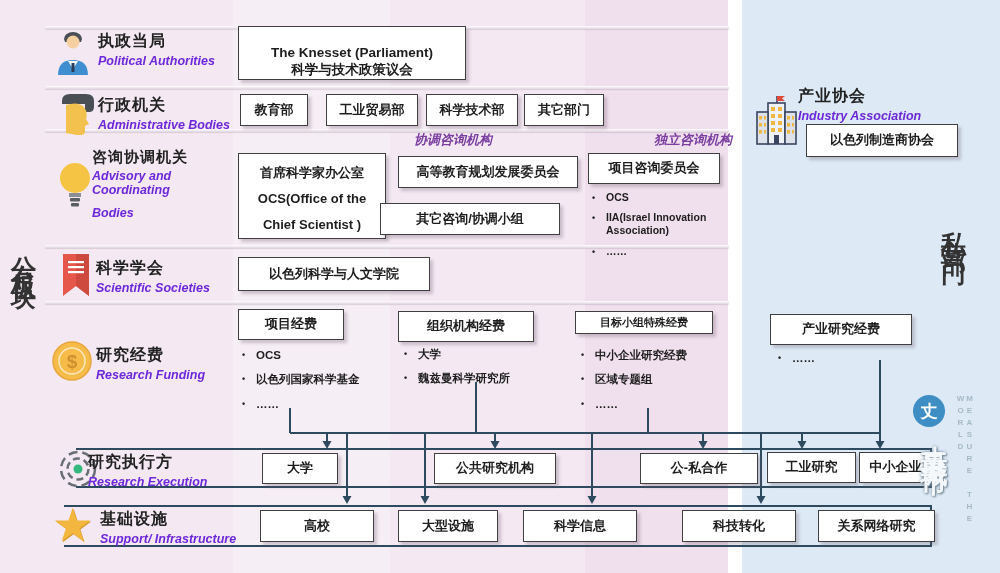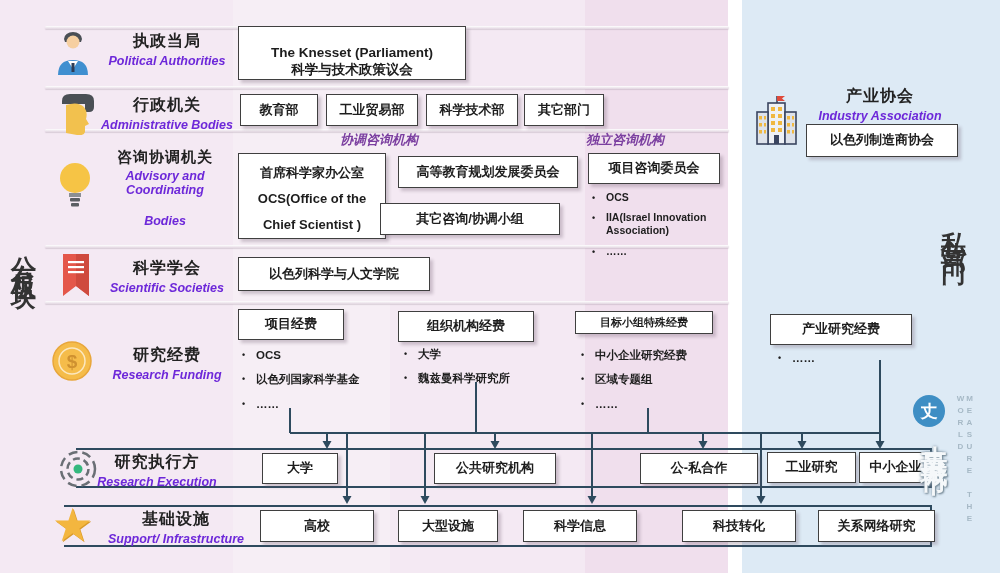--- a/index.html
+++ b/index.html
@@ -13,24 +13,24 @@
   .bg-divider{left:728px;top:0;width:14px;height:573px;background:#ffffff;}
   .bg-right{left:742px;top:0;width:258px;height:573px;background:#ddeaf5;}
   
   .sep{left:45px;width:684px;height:3px;background:linear-gradient(#ffffff,#e2d6e1);border-radius:2px;box-shadow:0 1px 1px rgba(140,120,140,.25);}
   
   .wbox{background:#ffffff;border:1.5px solid #3f3f3f;box-shadow:3px 3px 3px rgba(110,90,110,.30);
         display:flex;align-items:center;justify-content:center;text-align:center;
         font-weight:700;color:#1d1d1d;font-size:13px;line-height:1.25;box-sizing:border-box;}
   .wbox.multi{flex-direction:column;justify-content:flex-end;}
   
-  .rowlabel{text-align:center;color:#222;}
+  .rowlabel{color:#222;}
   .rowlabel .cn{font-size:16px;font-weight:700;letter-spacing:1px;}
   .rowlabel .en{font-size:12.5px;font-style:italic;font-weight:700;color:#6d28d9;line-height:1.15;margin-top:2px;}
-  .purple{color:#7b3fa0;font-weight:700;font-style:italic;font-size:13px;text-align:left;}
+  .purple{color:#7b3fa0;font-weight:700;font-style:italic;font-size:13px;text-align:right;}
   
   .bullets{font-size:11px;font-weight:700;color:#1d1d1d;}
   .bullets .bi{display:flex;margin-bottom:7px;line-height:1.25;}
   .bullets .dot{width:14px;flex:0 0 14px;font-size:9px;padding-top:2px;}
   
   .vside{writing-mode:vertical-rl;text-orientation:upright;font-size:25px;font-weight:700;color:#333;letter-spacing:9px;}
   
   .band{box-sizing:border-box;border-top:2px solid #2e4a5e;border-bottom:2px solid #2e4a5e;border-right:2px solid #2e4a5e;}
   
   .wm-cn{writing-mode:vertical-rl;text-orientation:upright;font-size:27px;font-weight:700;color:#f5f8fa;
@@ -110,40 +110,40 @@
   <div class="abs" style="left:58px;top:91px">
     <svg width="40" height="44" viewBox="0 0 40 44">
       <path d="M4 10 q0-7 8-7 h16 q8 0 8 7 v6 q0 5-5 5 h-4 v-8 h-23 z" fill="#4a4f55"></path>
       <path d="M8 14 q12-4 18 2 q4 5 2 12 l3 5 l-4 2 v6 q-1 4-8 3 l-11-2 z" fill="#f2c14e"></path>
     </svg>
   </div>
   <div class="abs rowlabel" style="left:98px;top:95px;width:138px">
     <div class="cn">行政机关</div>
     <div class="en">Administrative Bodies</div>
   </div>
-  <div class="abs wbox" style="left:240px;top:94px;width:78px;height:32px">教育部</div>
+  <div class="abs wbox" style="left:240px;top:94px;width:68px;height:32px">教育部</div>
   <div class="abs wbox" style="left:326px;top:94px;width:92px;height:32px">工业贸易部</div>
   <div class="abs wbox" style="left:426px;top:94px;width:92px;height:32px">科学技术部</div>
   <div class="abs wbox" style="left:524px;top:94px;width:80px;height:32px">其它部门</div>
 
   <div class="abs purple" style="left:340px;top:131px;width:152px">协调咨询机构</div>
   <div class="abs purple" style="left:586px;top:131px;width:146px">独立咨询机构</div>
 
   <div class="abs" style="left:56px;top:160px">
     <svg width="38" height="56" viewBox="0 0 38 56">
       <circle cx="19" cy="18" r="15" fill="#f6c445"></circle>
       <path d="M13 33 h12 v4 h-12 z" fill="#8b8f94"></path>
       <rect x="14" y="38" width="10" height="3.5" rx="1" fill="#5a5e63"></rect>
       <rect x="15" y="43" width="8" height="3.5" rx="1" fill="#5a5e63"></rect>
     </svg>
   </div>
   <div class="abs rowlabel" style="left:92px;top:148px;width:146px">
     <div class="cn" style="font-size:15px">咨询协调机关</div>
     <div class="en">Advisory and Coordinating</div>
-    <div class="en" style="margin-top:16px">Bodies</div>
+    <div class="en" style="margin-top:8px">Bodies</div>
   </div>
   <div class="abs wbox multi" style="left:238px;top:153px;width:148px;height:86px;line-height:2">
     <div>首席科学家办公室</div>
     <div>OCS(Office of the</div>
     <div>Chief Scientist )</div>
   </div>
   <div class="abs wbox" style="left:398px;top:156px;width:180px;height:32px">高等教育规划发展委员会</div>
   <div class="abs wbox" style="left:380px;top:203px;width:180px;height:32px">其它咨询/协调小组</div>
   <div class="abs wbox" style="left:588px;top:153px;width:132px;height:31px">项目咨询委员会</div>
   <div class="abs bullets" style="left:592px;top:191px;width:132px;font-size:10.5px">

